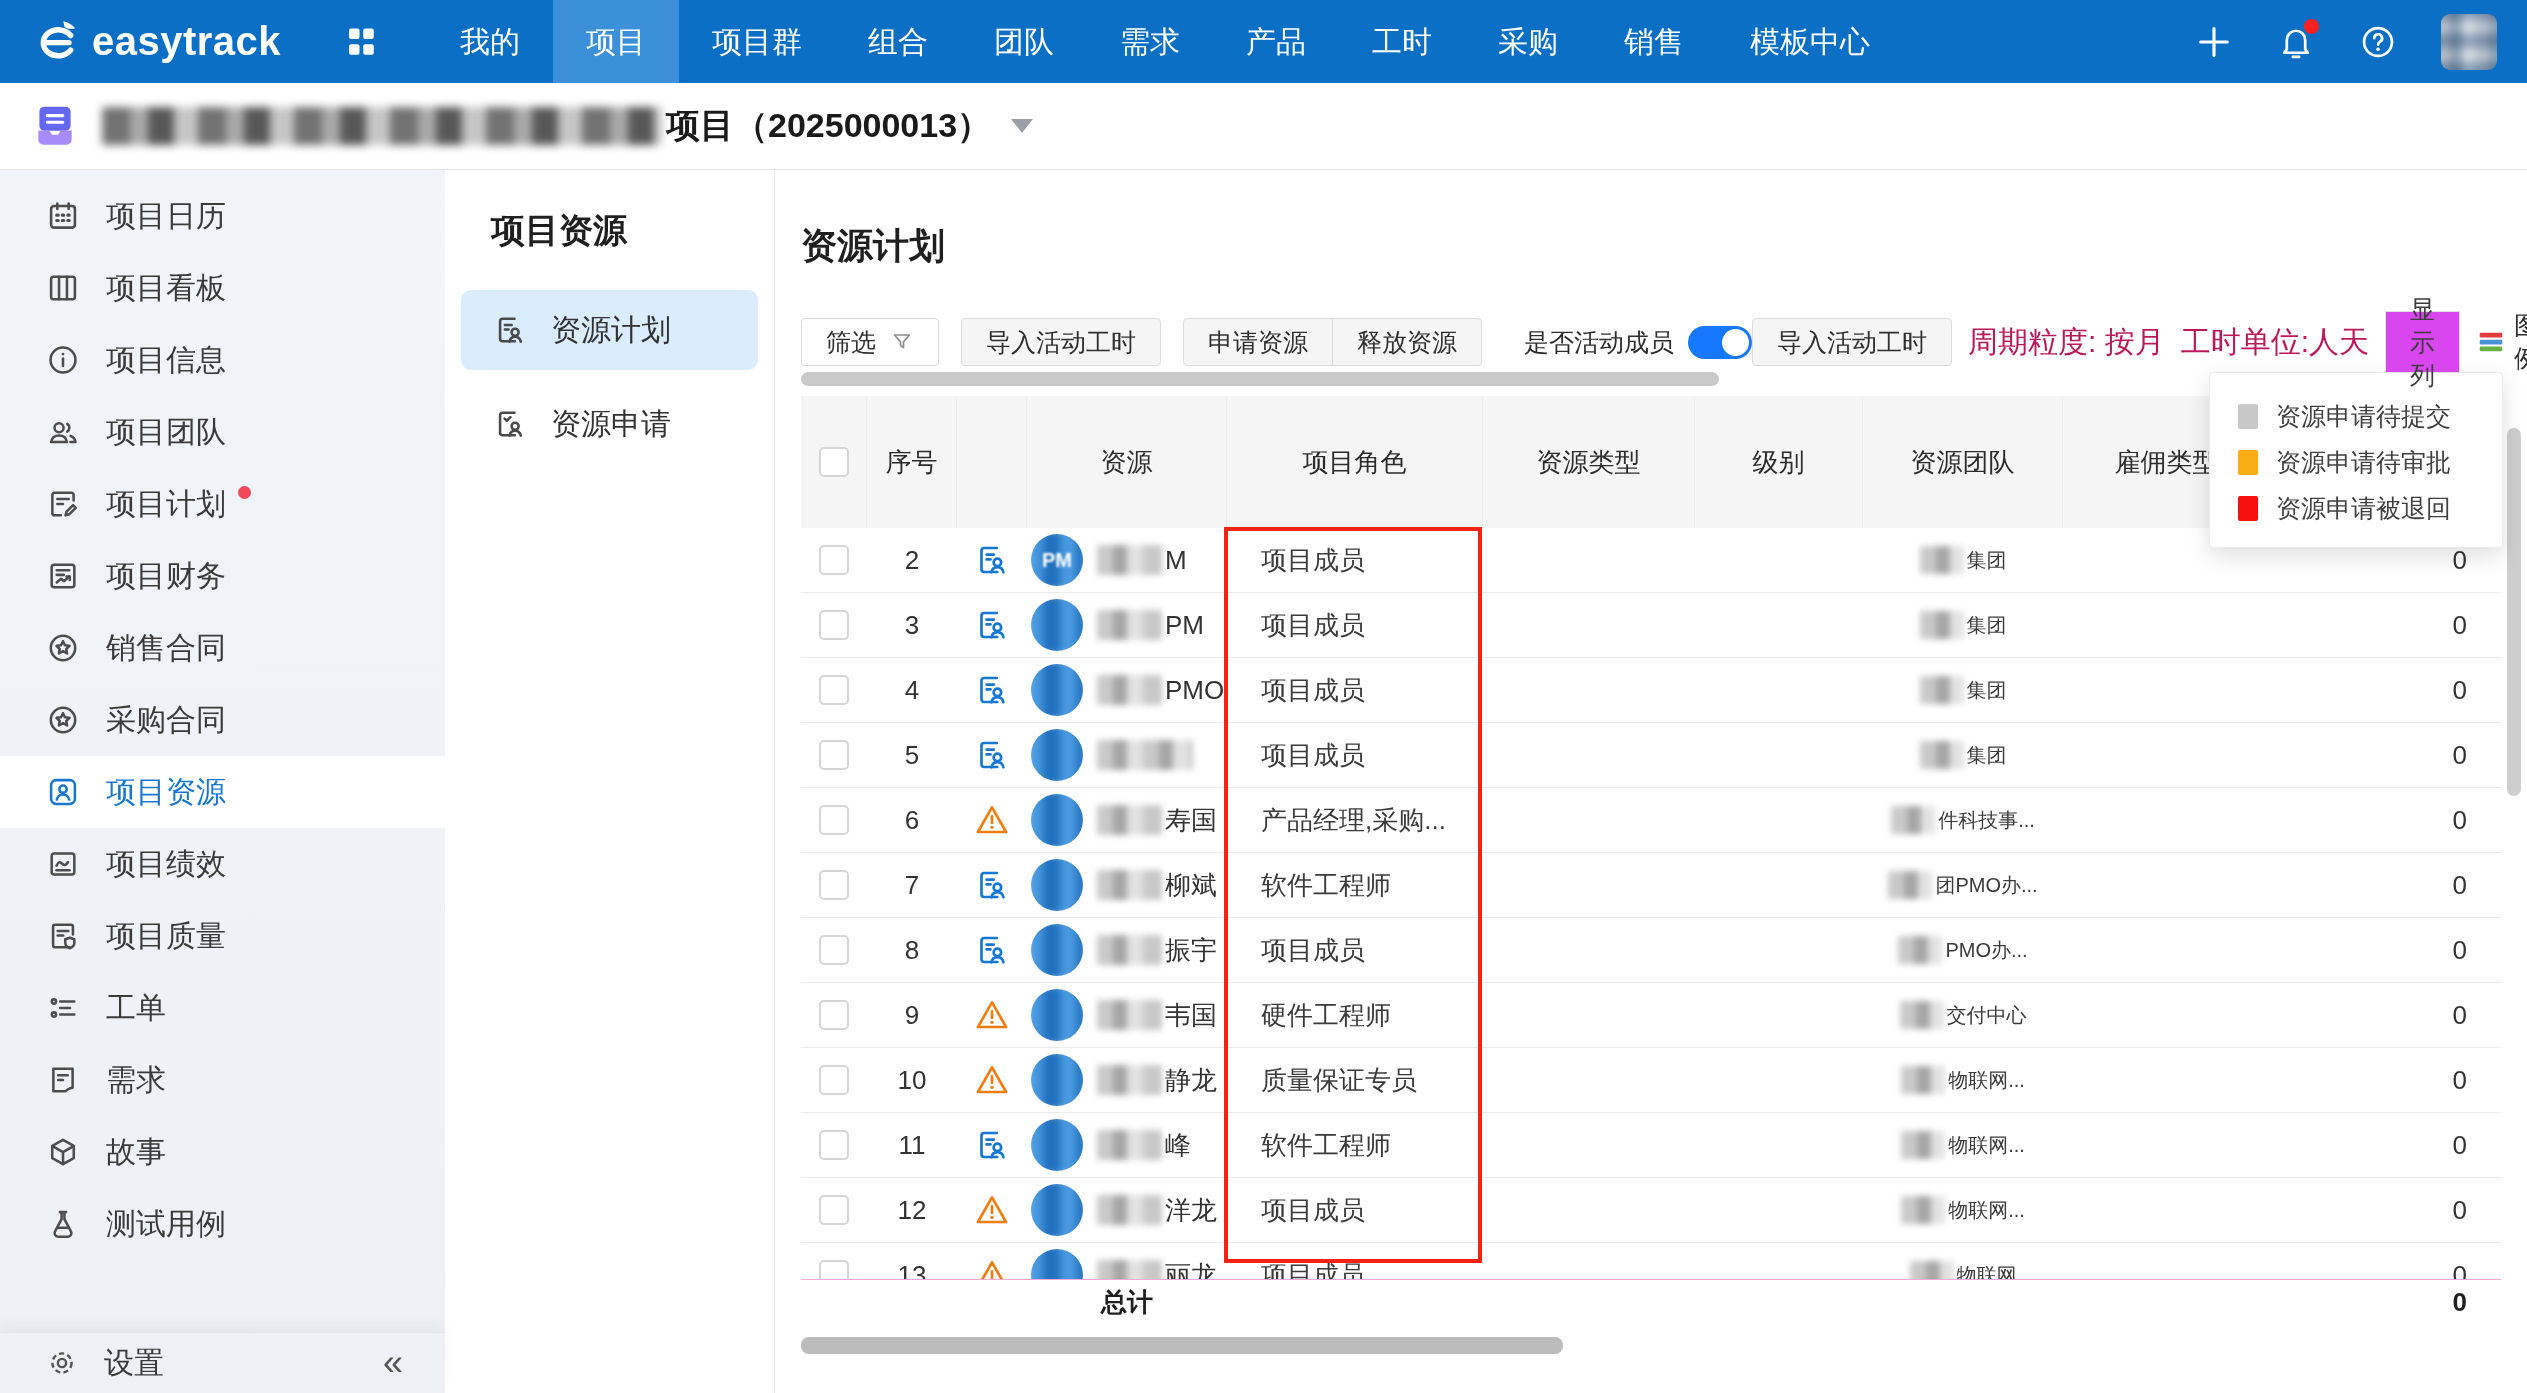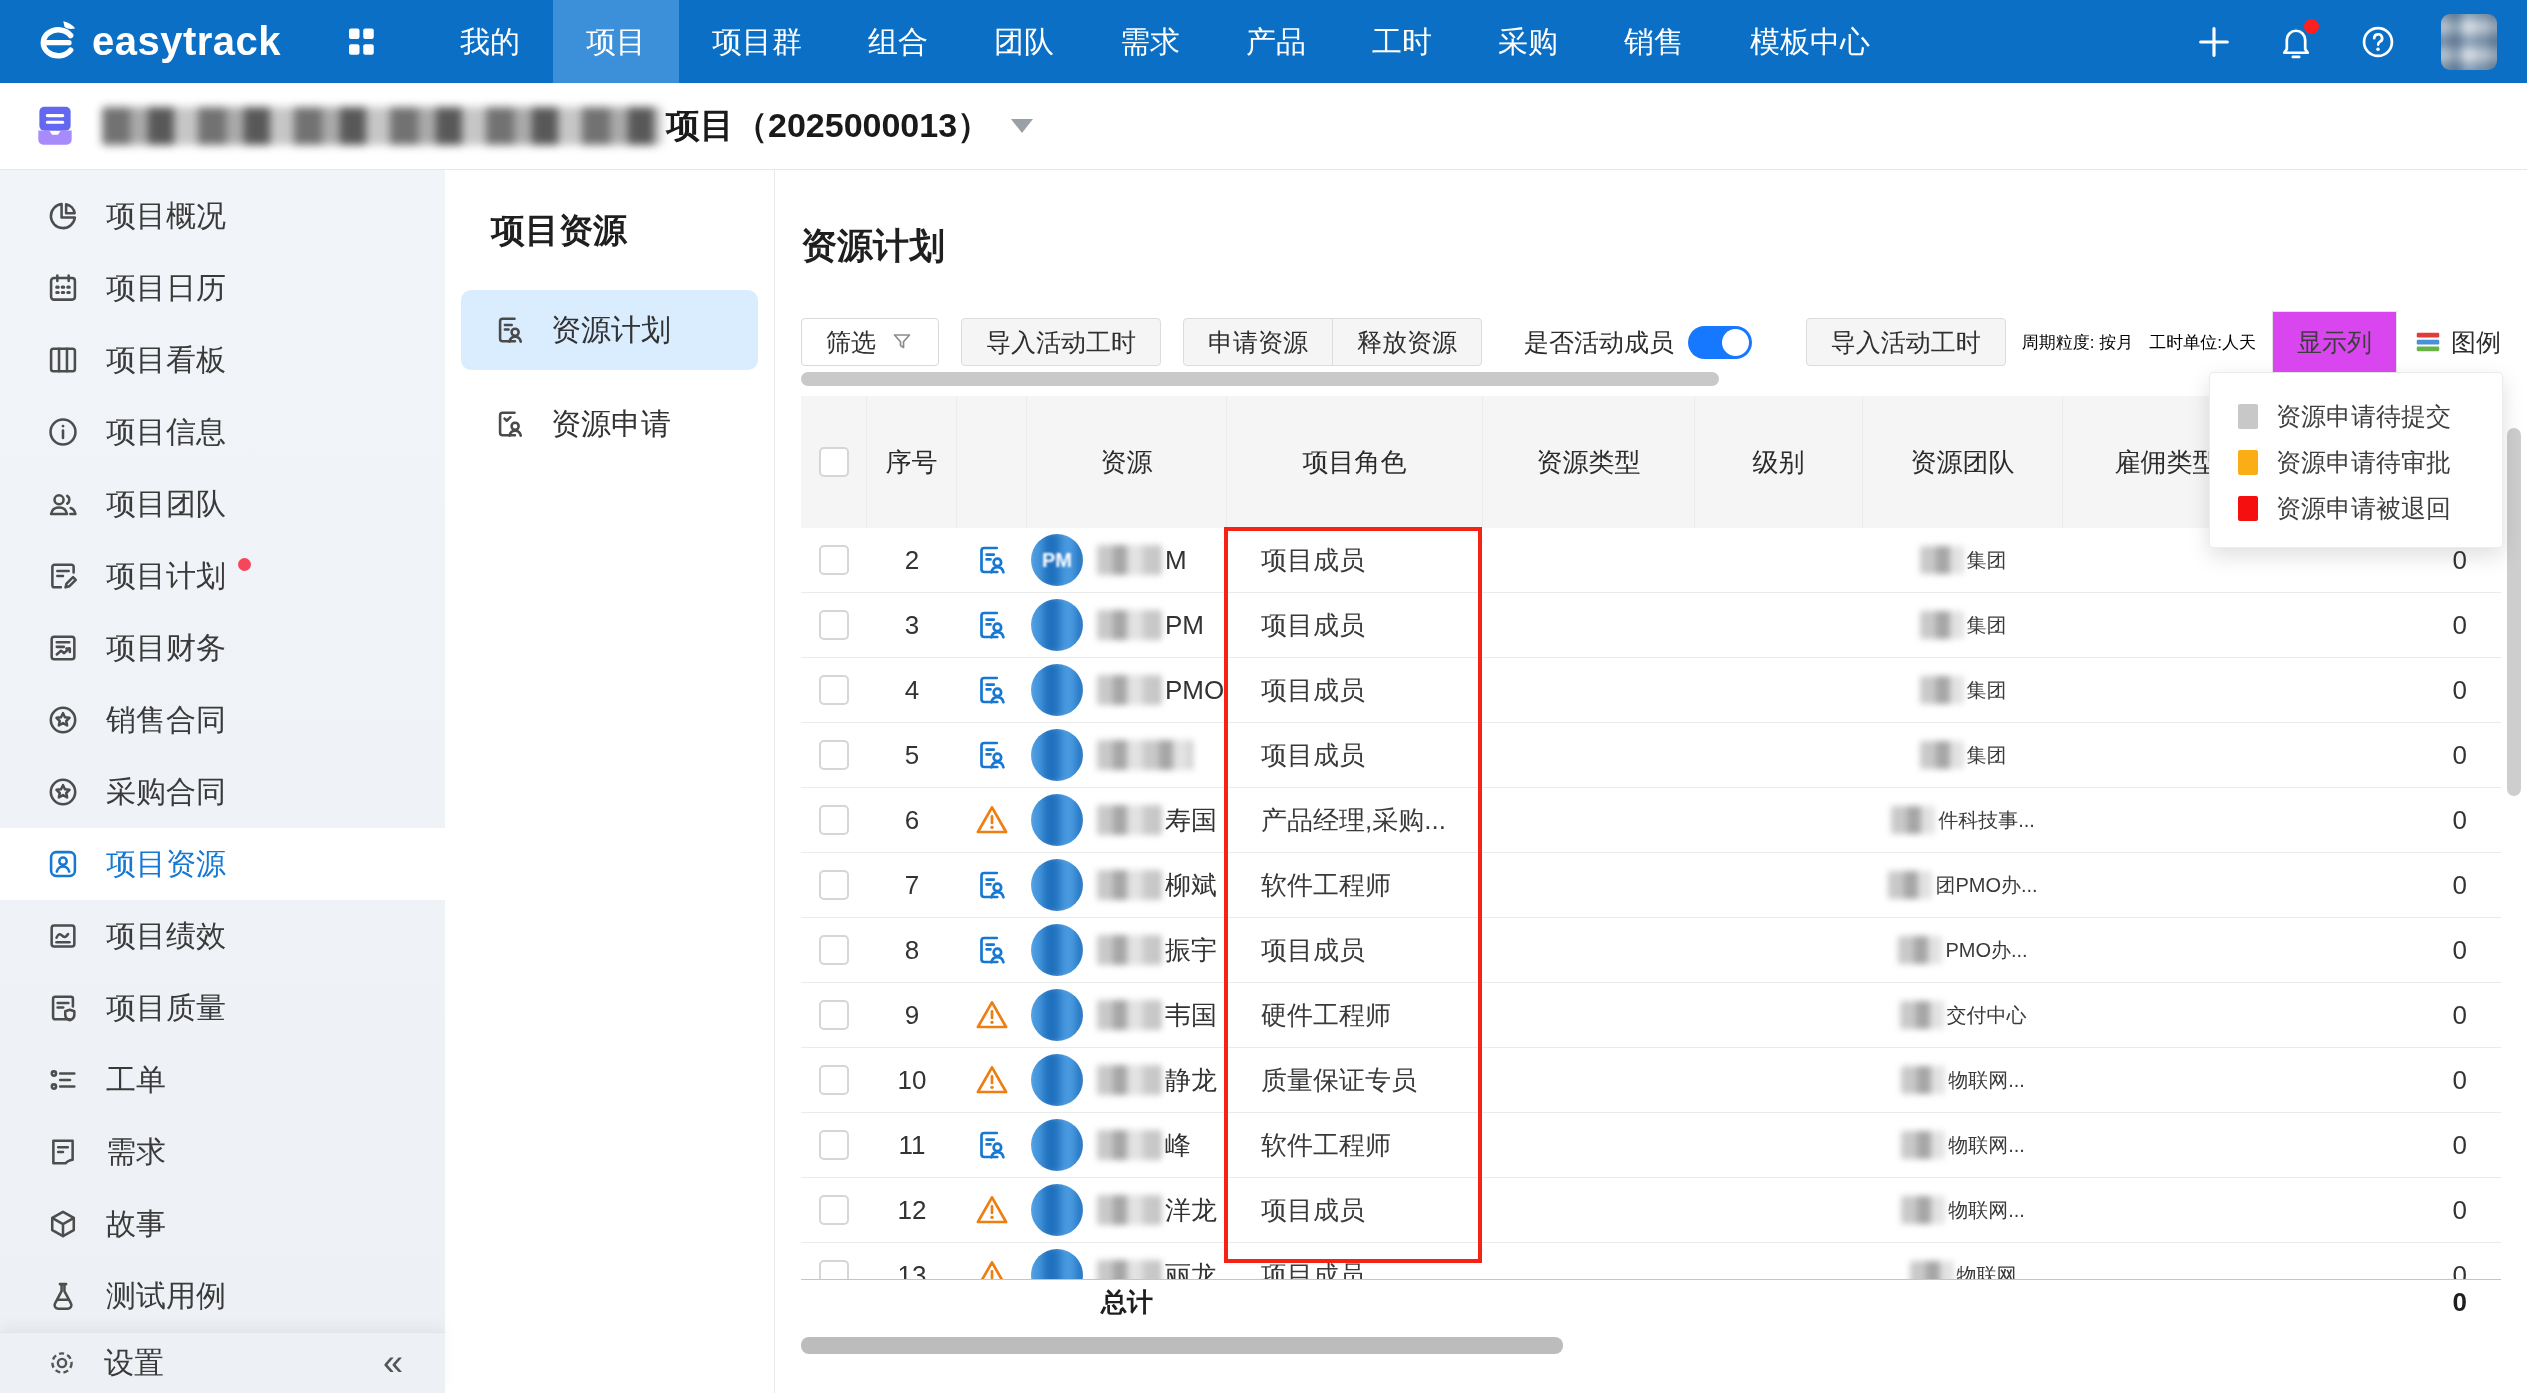--- a/index.html
+++ b/index.html
@@ -72,21 +72,21 @@
   .btn-group .btn { border-radius:0; }
   .btn-group .btn:first-child { border-radius:4px 0 0 4px; }
   .btn-group .btn:last-child { border-radius:0 4px 4px 0; margin-left:-1px; }
   .funnel { width:24px; height:24px; color:#8c8c8c; }
   .funnel svg { width:24px; height:24px; }
   .ml22 { margin-left:22px; }
   .toggle-wrap { display:flex; align-items:center; gap:14px; margin-left:42px; font-size:25px; color:#2d2d2d; white-space:nowrap; }
   .toggle { width:64px; height:33px; border-radius:17px; background:#1677ff; position:relative; cursor:pointer; flex:none; }
   .toggle .knob { position:absolute; top:3px; right:3px; width:27px; height:27px; border-radius:50%; background:#fff; }
   .tb-right { margin-left:auto; display:flex; align-items:center; gap:16px; }
-  .tb-label { font-size:17px; color:#000000; white-space:nowrap;text-align:center; }
+  .tb-label { font-size:30px; color:#be185d; white-space:nowrap;text-align:center; }
   .cols-trigger { height:62px; display:flex; align-items:center; padding:0 24px; background:#d946ef; border:1px solid #e2e2e2; font-size:25px; color:#3d3d3d; cursor:pointer; position:relative; z-index:7; }
   .legend-toggle { display:flex; align-items:center; gap:8px; font-size:25px; color:#2d2d2d; cursor:pointer; }
   .legend-toggle .icn { width:30px; height:30px; }
   .legend-toggle .icn svg { width:30px; height:30px; }
 
   .hscroll { position:relative; height:14px; margin-top:6px; }
   .hscroll .thumb { position:absolute; left:0; top:0; height:14px; width:918px; background:#c9c9c9; border-radius:7px; cursor:pointer; }
 
   
   .table { margin-top:10px; }
@@ -209,30 +209,20 @@
     <span class="caret-down"></span>
   </div>
 
   <div class="body-row">
 
     <aside class="sidebar">
       <div class="side-list" id="sidebar-items">
           <div class="side-item ">
      <span class="icn ">
               <svg viewBox="0 0 24 24" fill="none" stroke="currentColor" stroke-width="1.8" stroke-linecap="round" stroke-linejoin="round">
-                <path d="M11 3.6A8.5 8.5 0 1 0 20.4 13H11z"></path>
-                <path d="M14.2 3.8a7.2 7.2 0 0 1 6 6.2h-6z"></path>
-              </svg>
-            </span>
-     <span>项目概况</span>
-
-   </div>
-          <div class="side-item ">
-     <span class="icn ">
-              <svg viewBox="0 0 24 24" fill="none" stroke="currentColor" stroke-width="1.8" stroke-linecap="round" stroke-linejoin="round">
                 <rect x="3.6" y="5" width="16.8" height="15.2" rx="2"></rect>
                 <path d="M8 3.2V7M16 3.2V7"></path>
                 <path d="M7.6 11.4h1M11.5 11.4h1M15.4 11.4h1M7.6 15.2h1M11.5 15.2h1M15.4 15.2h1" stroke-width="2.2"></path>
               </svg>
             </span>
      <span>项目日历</span>
 
    </div>
           <div class="side-item ">
      <span class="icn ">

